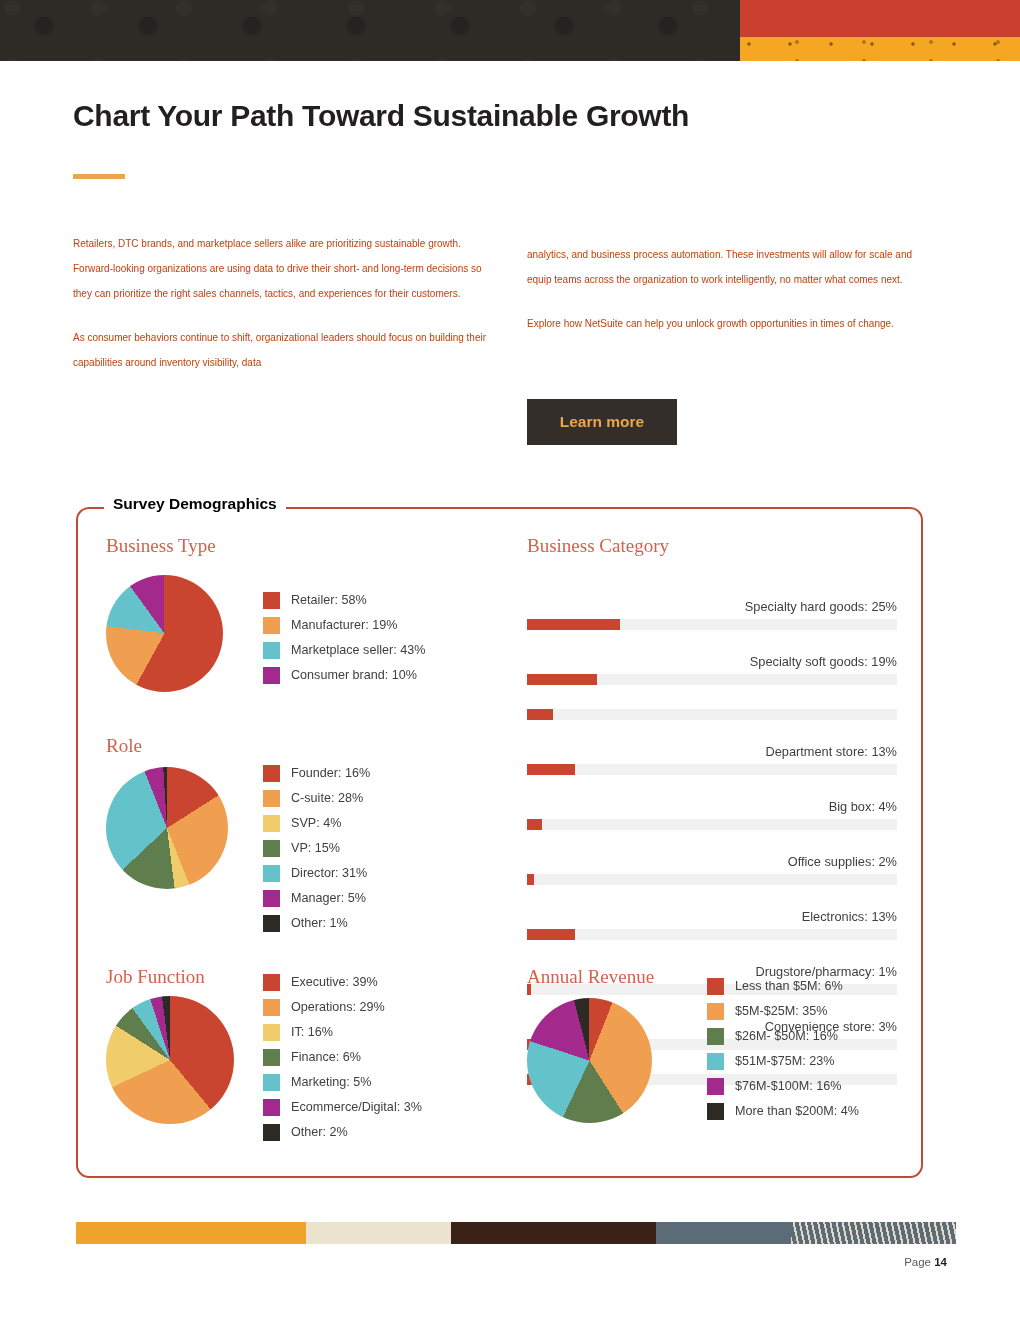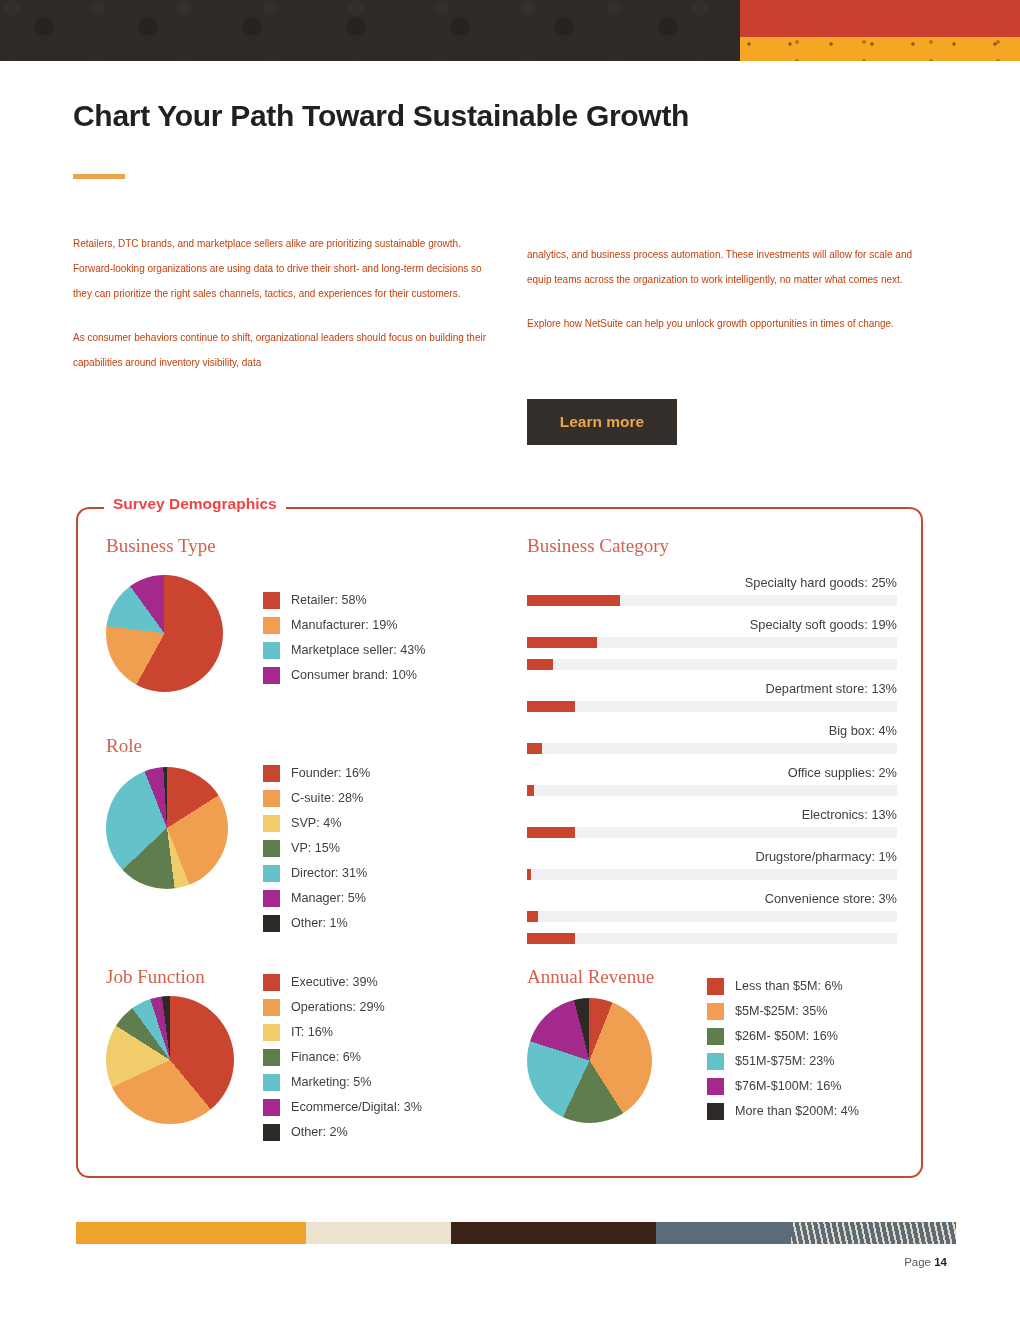--- a/index.html
+++ b/index.html
@@ -67,42 +67,42 @@
 
   
   .panel {
     position:absolute; left:76px; top:507px;
     width:843px; height:667px;
     border:2.2px solid #c04a33; border-radius:13px;
   }
   .panel-title {
     position:absolute; left:104px; top:495px;
     background:#ffffff; padding:0 9px;
-    font-size:15.5px; font-weight:bold; color:#ef4444;
+    font-size:15.5px; font-weight:bold; color:#000000;
     white-space:nowrap;
   }
 
   .chart-title {
     font-family:"Liberation Serif", serif;
     font-size:19px; color:#d4614c; font-weight:normal;
   }
 
   
   .pie-block { position:absolute; }
   .pie {
     border-radius:50%;
     transform:rotate(0deg);
   }
   .legend { font-size:12.6px; line-height:1; color:#3f3f41; }
   .legend-row { display:flex; align-items:center; margin-bottom:8px; }
   .swatch { width:17px; height:17px; margin-right:11px; flex:0 0 17px; }
   .legend-label { white-space:nowrap; }
 
   
-  .bar-item { margin-bottom:11px; }
+  .bar-item { margin-bottom:11px;margin-top:24px; }
   .bar-label { font-size:12.8px; color:#3f3f41; margin-bottom:5px; }
   .bar-track { width:370px; height:11px; background:#f1f1f1; }
   .bar-fill { height:11px; background:#c9452f; }
 
   
   .footer-band {
     position:absolute; left:76px; top:1222px;
     width:880px; height:22px; overflow:hidden;
   }
   .fb-seg { position:absolute; top:0; height:22px; }

